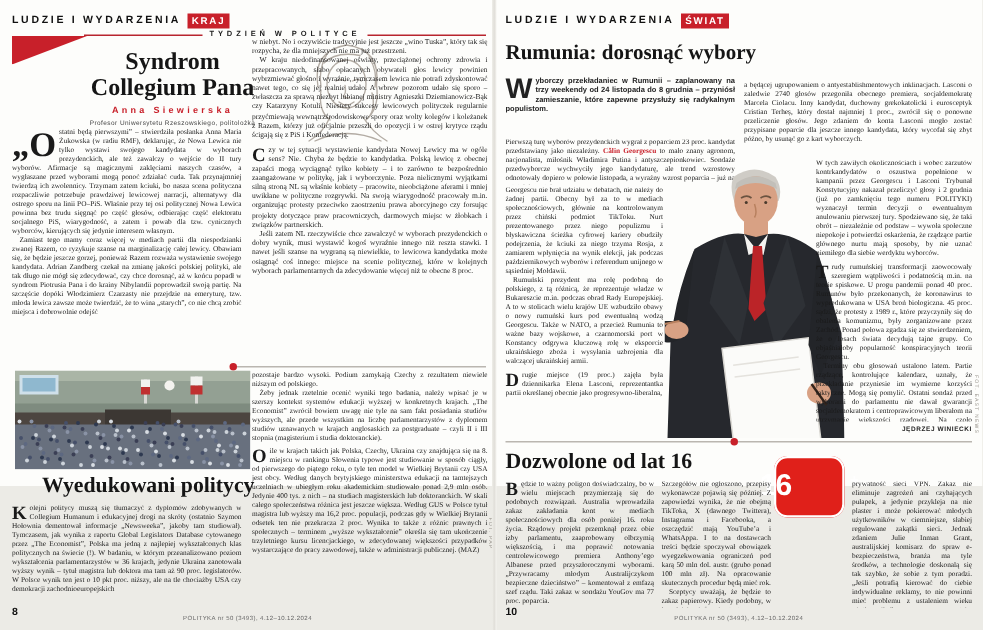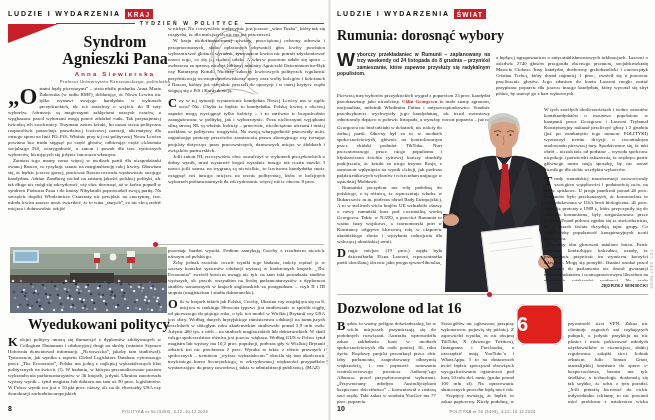--- a/index.html
+++ b/index.html
@@ -1,18 +1,18 @@
 <!DOCTYPE html>
 <html><head>
 <meta charset="utf-8">
 <style>
   * { margin:0; padding:0; box-sizing:border-box; }
   html,body { width:655px; height:420px; }
   body { position:relative; background:#ecebe6; font-family:"Liberation Serif",serif; color:#1a1a1a; overflow:hidden; }
-  .page { position:absolute; top:0; height:420px; background:#fdfdfb; }
+  .page { position:absolute; top:0; height:324px; background:#fdfdfb; }
   .page-left { left:0; width:330px; }
   .page-right { left:330px; width:325px; }
   .gutter { position:absolute; left:328px; top:0; width:3px; height:420px;
             background:linear-gradient(90deg,#efeee9,#e0ded8,#f4f3ef); }
   .abs { position:absolute; }
 
   .kicker-row { display:flex; align-items:center; gap:4px; font-family:"Liberation Sans",sans-serif; }
   .kicker { font-size:7px; font-weight:bold; letter-spacing:1.8px; color:#111; white-space:nowrap; }
   .tag { font-size:6.5px; font-weight:bold; letter-spacing:1.2px; color:#fff; background:#c8202a; padding:1.5px 3px 1px 3px; white-space:nowrap; }
 
@@ -73,21 +73,21 @@
     <span class="rline"></span>
     <span class="rlabel">TYDZIEŃ W POLITYCE</span>
     <span class="rline"></span>
   </div>
 
   <div class="abs flag" style="left:8px; top:24px; width:50px; height:19px;"></div>
 
   <div class="abs" style="left:34px; top:33px; width:162px;">
     <div class="ftitle">
       <div>Syndrom</div>
-      <div>Agnieszki Pana</div>
+      <div>Collegium Pana</div>
     </div>
     <div class="author">Anna Siewierska</div>
     <div class="bio">Profesor Uniwersytetu Rzeszowskiego, politolożka</div>
   </div>
 
   <div class="abs" style="left:196px; top:24px; width:70px; height:72px;">
     <svg viewBox="0 0 70 72" width="70" height="72">
       <g fill="none" stroke="#b3aca4" stroke-width="0.9" stroke-linecap="round">
         <path d="M16,34 Q12,10 35,6 Q58,9 55,33 Q57,46 50,54"></path>
         <path d="M20,18 Q28,10 44,13"></path>

